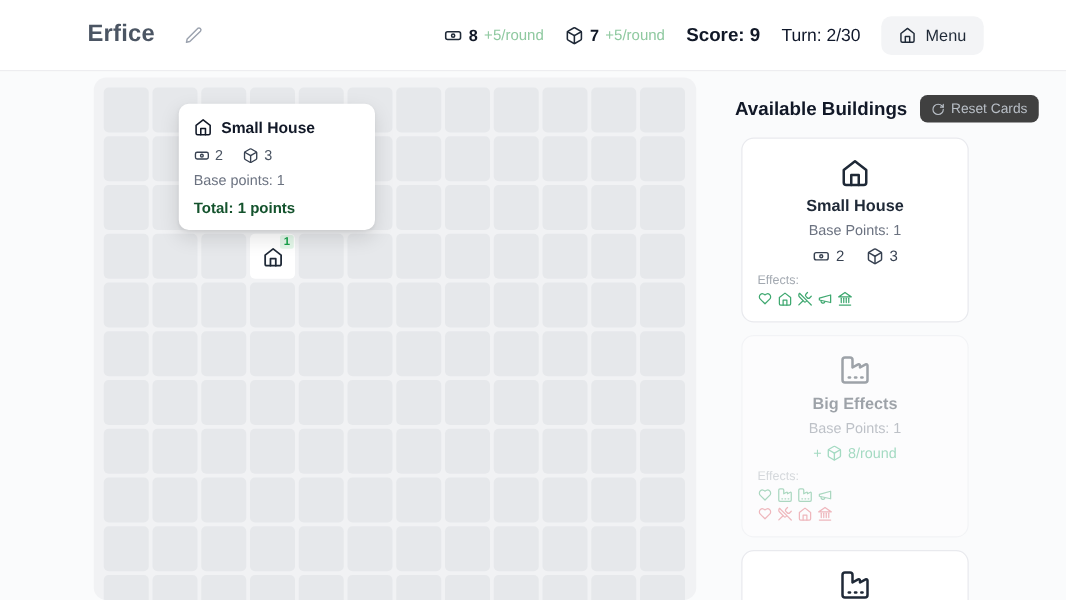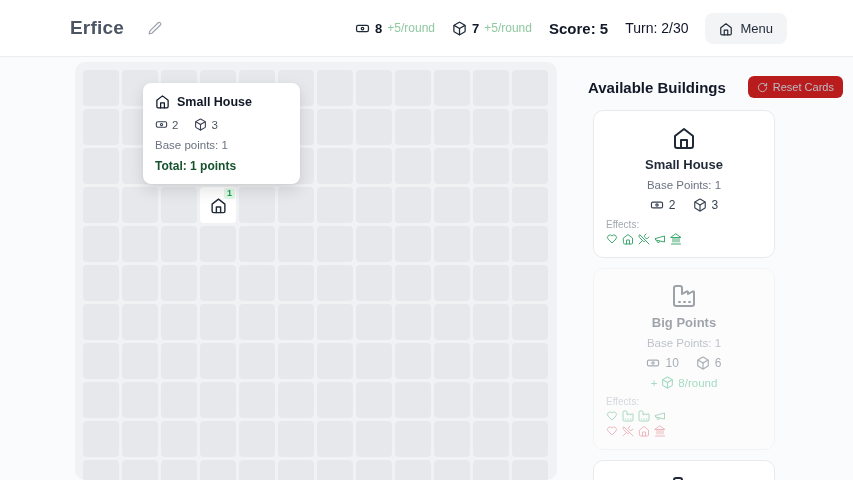--- a/index.html
+++ b/index.html
@@ -21,21 +21,21 @@
   }
   .title-wrap { display:flex; align-items:center; gap:24px; }
   .app-title { margin:0; font-size:19px; font-weight:600; color:#4b5563; letter-spacing:.2px; }
   .pencil { color:#9ca3af; font-size:14px; cursor:pointer; }
   .header-right { display:flex; align-items:center; gap:17px; }
   .resource { display:flex; align-items:center; gap:5px; font-size:13px; font-weight:700; color:#111827; }
   .resource .icon { font-size:15px; color:#1f2937; }
   .rate { font-weight:400; font-size:12px; }
   .score { font-size:15px; font-weight:700; color:#111827; }
   .turn { font-size:14px; color:#0f172a; }
-  .menu-btn { display:flex; align-items:flex-end; gap:7px; background:#f3f4f6; border:none;
+  .menu-btn { display:flex; align-items:flex-start; gap:7px; background:#f3f4f6; border:none;
     border-radius:8px; padding:8px 14px; font-size:13px; color:#1f2937;
     font-family:inherit; cursor:pointer; }
   .menu-btn .icon { font-size:14px; }
 
   
   .board {
     position:absolute; left:75px; top:62px; width:482px; height:418px;
     background:#f1f2f4; border-radius:10px; padding:8px; overflow:hidden;
   }
   .grid { display:grid; grid-template-columns:repeat(12,36px); grid-auto-rows:36px; gap:3px; }
@@ -54,23 +54,23 @@
   .tt-title { display:flex; align-items:center; gap:7px; font-size:12.5px; font-weight:700; color:#111827; }
   .tt-title .icon { font-size:15px; }
   .tt-cost { display:flex; align-items:center; gap:4px; margin-top:9px; font-size:11.5px; color:#4b5563; }
   .tt-cost .icon { font-size:13px; color:#374151; }
   .tt-cost .gap { width:8px; }
   .tt-base { margin-top:8px; font-size:11.5px; color:#6b7280; }
   .tt-total { margin-top:8px; font-size:12px; font-weight:700; color:#14532d; }
 
   
   .sidebar { position:absolute; left:573px; top:62px; width:280px; }
-  .sidebar-head { display:flex; align-items:center; gap:22px; margin:14px 0 12px 15px; }
+  .sidebar-head { display:flex; align-items:center; gap:10px; margin:14px 0 12px 15px; }
   .sidebar-title { margin:0; font-size:15px; font-weight:700; color:#111827; }
-  .reset-btn { display:flex; align-items:center; gap:5px; background:#b91c1c; color:#b9bfc7;
+  .reset-btn { display:flex; align-items:center; gap:5px; background:#404040; color:#b9bfc7;
     border:none; border-radius:6px; padding:5px 9px; font-size:11px; font-family:inherit; cursor:pointer; }
   .reset-btn .icon { font-size:11px; }
 
   .cards { display:flex; flex-direction:column; gap:10px; margin-left:20px; width:182px; }
   .card { background:#fff; border:1px solid #e9eaee; border-radius:10px; padding:12px;
     text-align:center; cursor:pointer; }
   .card.disabled { opacity:.42; }
   .card-icon { font-size:24px; color:#1f2937; display:flex; justify-content:center; margin:3px 0 7px; }
   .card-name { font-size:13px; font-weight:700; color:#1f2937; margin-bottom:7px; }
   .card-base { font-size:11.5px; color:#6b7280; margin-bottom:7px; }
@@ -112,21 +112,21 @@
       <span class="icon">
           <svg viewBox="0 0 24 24">
             <path d="M21 16V8a2 2 0 0 0-1-1.73l-7-4a2 2 0 0 0-2 0l-7 4A2 2 0 0 0 3 8v8a2 2 0 0 0 1 1.73l7 4a2 2 0 0 0 2 0l7-4A2 2 0 0 0 21 16Z"></path>
             <path d="m3.3 7 8.7 5 8.7-5"></path>
             <path d="M12 22V12"></path>
           </svg>
         </span>
       <span>7</span>
       <span class="rate" style="color: rgb(143, 201, 160);">+5/round</span>
     </div>
-    <div class="score">Score: 5</div>
+    <div class="score">Score: 9</div>
     <div class="turn">Turn: 2/30</div>
     <button class="menu-btn">
       <span class="icon">
           <svg viewBox="0 0 24 24">
             <path d="m3 10 9-7 9 7v10a2 2 0 0 1-2 2H5a2 2 0 0 1-2-2Z"></path>
             <path d="M9 22v-8h6v8"></path>
           </svg>
         </span>
       <span>Menu</span>
     </button>
@@ -391,40 +391,22 @@
       </div>
       <div class="card disabled">
         <span class="icon card-icon">
           <svg viewBox="0 0 24 24">
             <path d="M2 20a2 2 0 0 0 2 2h16a2 2 0 0 0 2-2V8.35a1 1 0 0 0-1.53-.84L16 10V8.35a1 1 0 0 0-1.53-.84L10 10V4a2 2 0 0 0-2-2H4a2 2 0 0 0-2 2Z"></path>
             <path d="M17 18h1"></path>
             <path d="M12 18h1"></path>
             <path d="M7 18h1"></path>
           </svg>
         </span>
-        <div class="card-name">Big Points</div>
+        <div class="card-name">Big Effects</div>
         <div class="card-base">Base Points: 1</div>
-        <div class="card-cost">
-          <span class="icon">
-            <svg viewBox="0 0 24 24">
-              <rect x="2.5" y="7" width="19" height="10" rx="2.5"></rect>
-              <circle cx="12" cy="12" r="2"></circle>
-            </svg>
-          </span>
-          <span>10</span>
-          <span class="gap"></span>
-          <span class="icon">
-            <svg viewBox="0 0 24 24">
-              <path d="M21 16V8a2 2 0 0 0-1-1.73l-7-4a2 2 0 0 0-2 0l-7 4A2 2 0 0 0 3 8v8a2 2 0 0 0 1 1.73l7 4a2 2 0 0 0 2 0l7-4A2 2 0 0 0 21 16Z"></path>
-              <path d="m3.3 7 8.7 5 8.7-5"></path>
-              <path d="M12 22V12"></path>
-            </svg>
-          </span>
-          <span>6</span>
-        </div>
         <div class="card-prod" style="color: rgb(47, 174, 116);">
           <span>+</span>
           <span class="icon">
             <svg viewBox="0 0 24 24">
               <path d="M21 16V8a2 2 0 0 0-1-1.73l-7-4a2 2 0 0 0-2 0l-7 4A2 2 0 0 0 3 8v8a2 2 0 0 0 1 1.73l7 4a2 2 0 0 0 2 0l7-4A2 2 0 0 0 21 16Z"></path>
               <path d="m3.3 7 8.7 5 8.7-5"></path>
               <path d="M12 22V12"></path>
             </svg>
           </span>
           <span>8/round</span>

